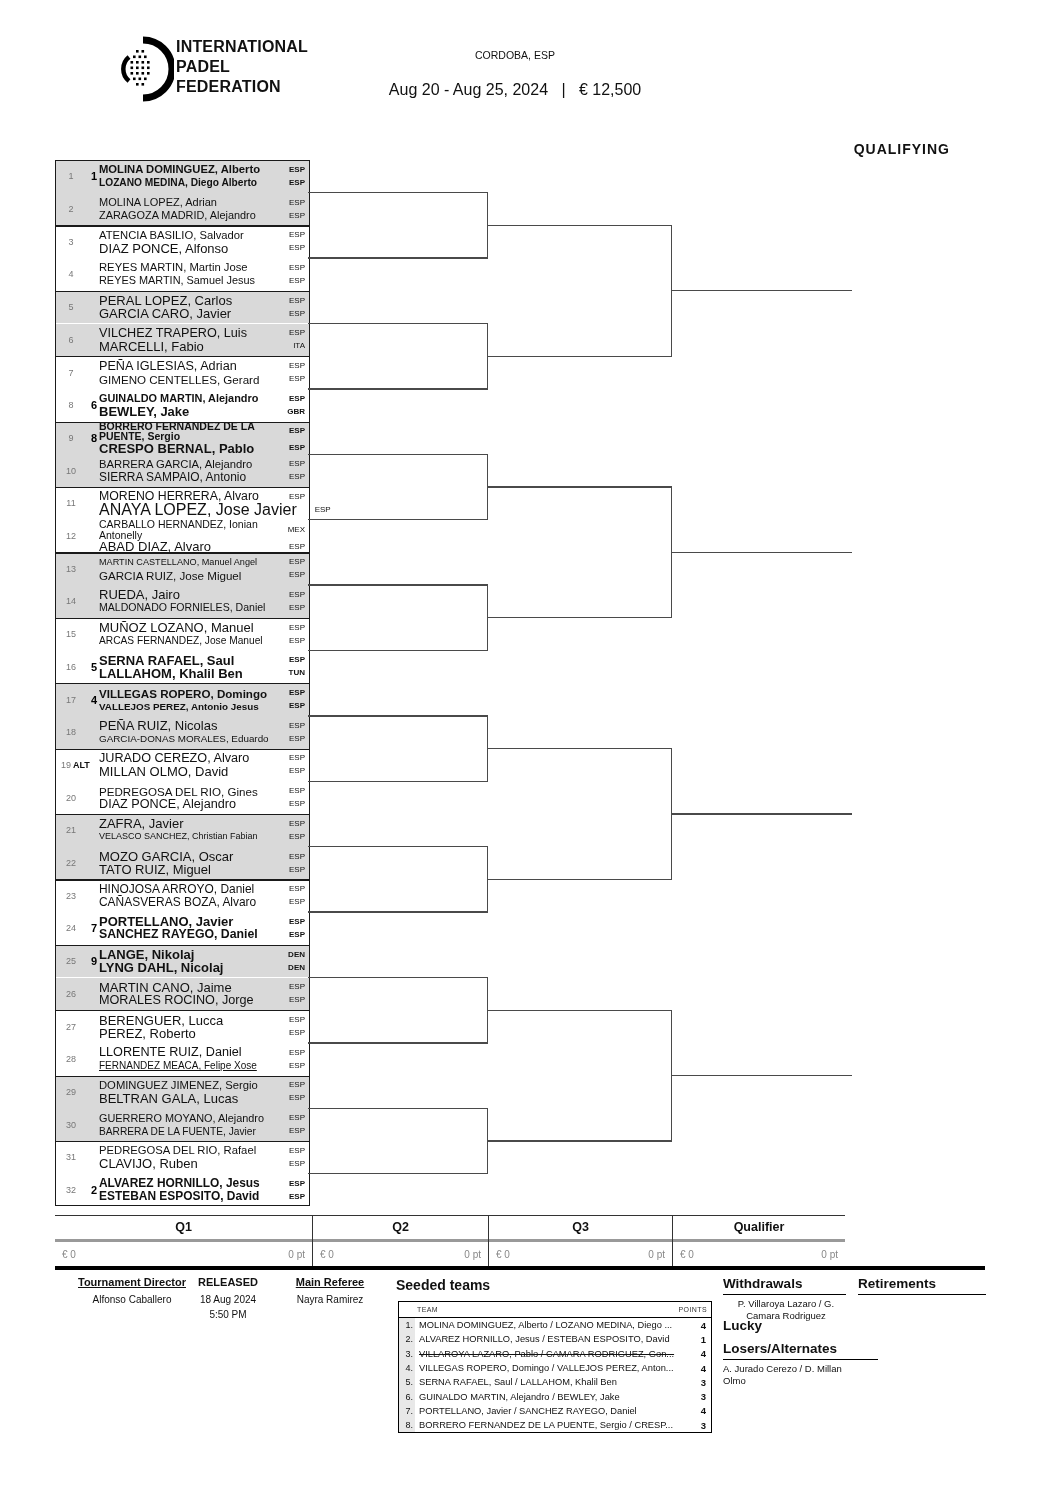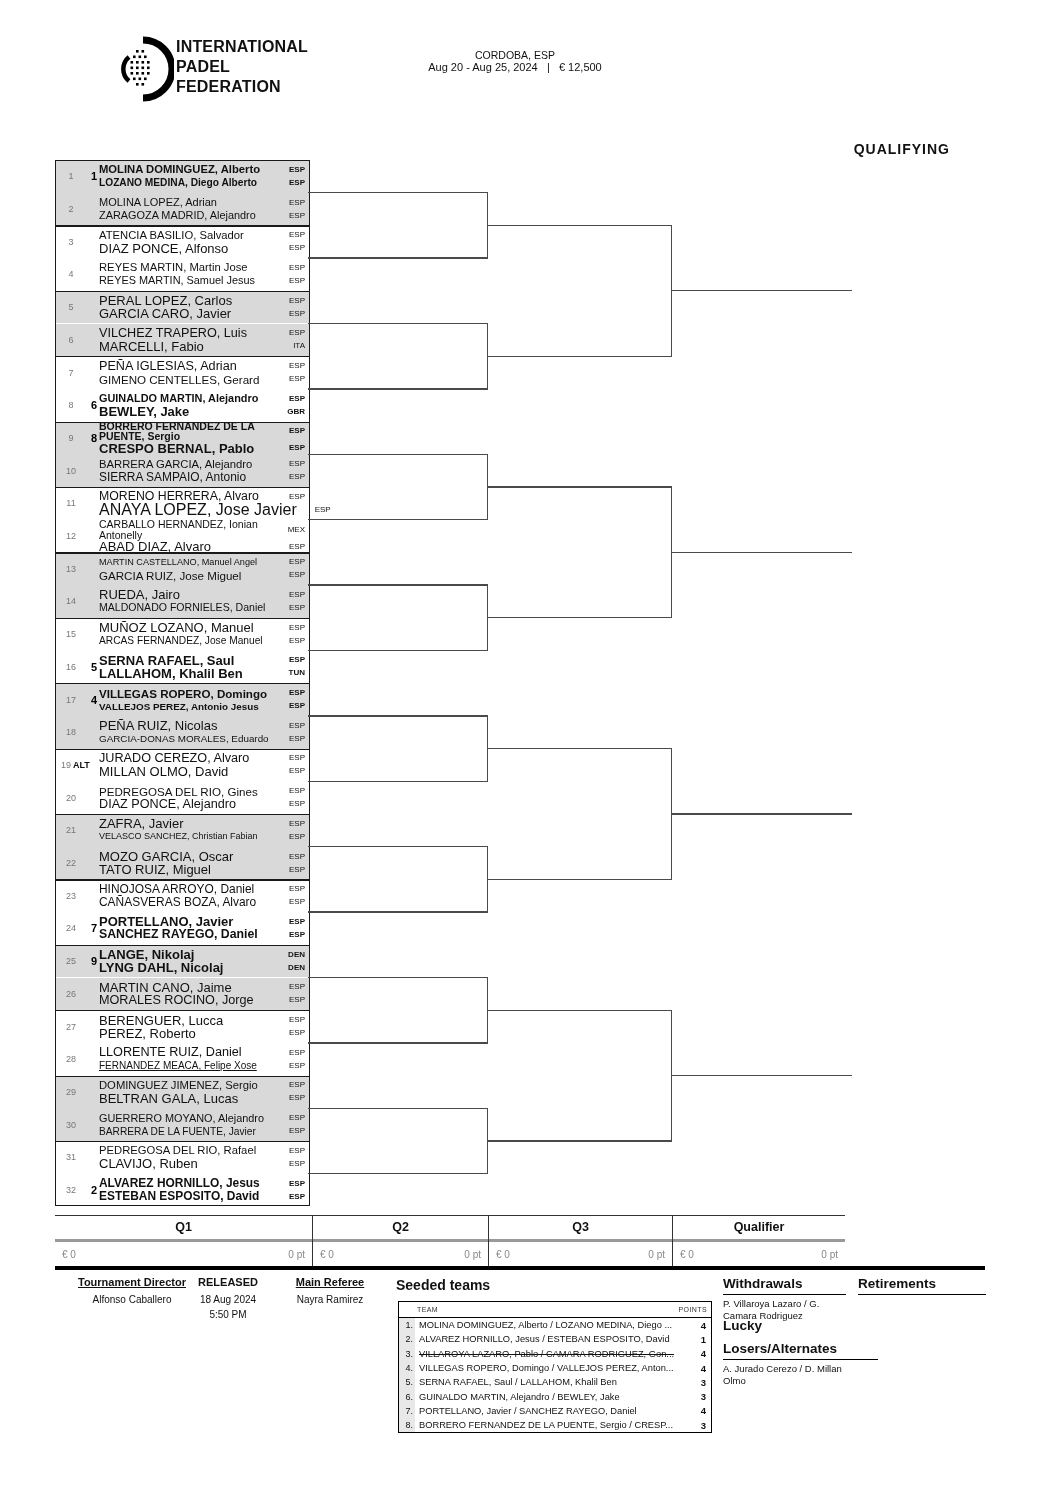--- a/index.html
+++ b/index.html
@@ -4,21 +4,21 @@
 <style>
   html,body{margin:0;padding:0;background:#fff;}
   body{width:1058px;height:1497px;position:relative;font-family:"Liberation Sans",sans-serif;color:#111;}
 
   
   .logo{position:absolute;left:116px;top:36px;}
   .orgname{position:absolute;left:176px;top:37px;font-weight:bold;font-size:16px;line-height:20px;letter-spacing:.2px;}
   .titleblock{position:absolute;left:315px;top:42px;width:400px;text-align:center;}
   .title{font-size:17.5px;font-weight:bold;letter-spacing:.3px;}
   .subtitle{font-size:10.5px;margin-top:7px;}
-  .dates{font-size:11px;margin-top:0;}
+  .dates{font-size:16px;margin-top:20px;}
   .qualifying{position:absolute;left:700px;top:141px;width:250px;text-align:right;font-weight:bold;font-size:14px;letter-spacing:1px;}
 
   
   #entriesHost{position:absolute;left:55px;top:160px;width:253px;height:1046.4px;
     border-left:1.3px solid #1a1a1a;border-right:1.3px solid #1a1a1a;box-sizing:content-box;}
   .entry{position:absolute;left:0;width:253px;overflow:visible;}
   .entry.shaded{background:#d9d9d9;}
   .msep{position:absolute;left:-1.3px;width:255.6px;height:1.3px;background:#1a1a1a;z-index:5;}
   .poscell{position:absolute;left:5px;top:0;height:100%;min-width:20px;display:flex;align-items:center;
     justify-content:center;font-size:9px;color:#777;z-index:4;gap:2px;white-space:nowrap;}
@@ -752,21 +752,21 @@
       <div class="fsrow">
         <span class="fsnum">8.</span>
         <span class="fsteam">BORRERO FERNANDEZ DE LA PUENTE, Sergio / CRESP...</span>
         <span class="fspts">3</span>
       </div>
     </div>
 </div>
 
 <div class="fsec" style="left:723px;top:1276px;width:123px;">
   <div class="fsectitle">Withdrawals</div>
-  <div class="fsectext" style="width:126px;">P. Villaroya Lazaro / G. Camara Rodriguez</div>
+  <div class="fsectext" style="width:126px;text-align:center;">P. Villaroya Lazaro / G. Camara Rodriguez</div>
 </div>
 <div class="fsec" style="left:723px;top:1318px;width:155px;">
   <div class="flucky-t1">Lucky</div>
   <div class="flucky-t2">Losers/Alternates</div>
   <div class="fsectext" style="width:130px;">A. Jurado Cerezo / D. Millan Olmo</div>
 </div>
 <div class="fsec" style="left:858px;top:1276px;width:128px;">
   <div class="fsectitle">Retirements</div>
   <div class="fsectext"></div>
 </div>

